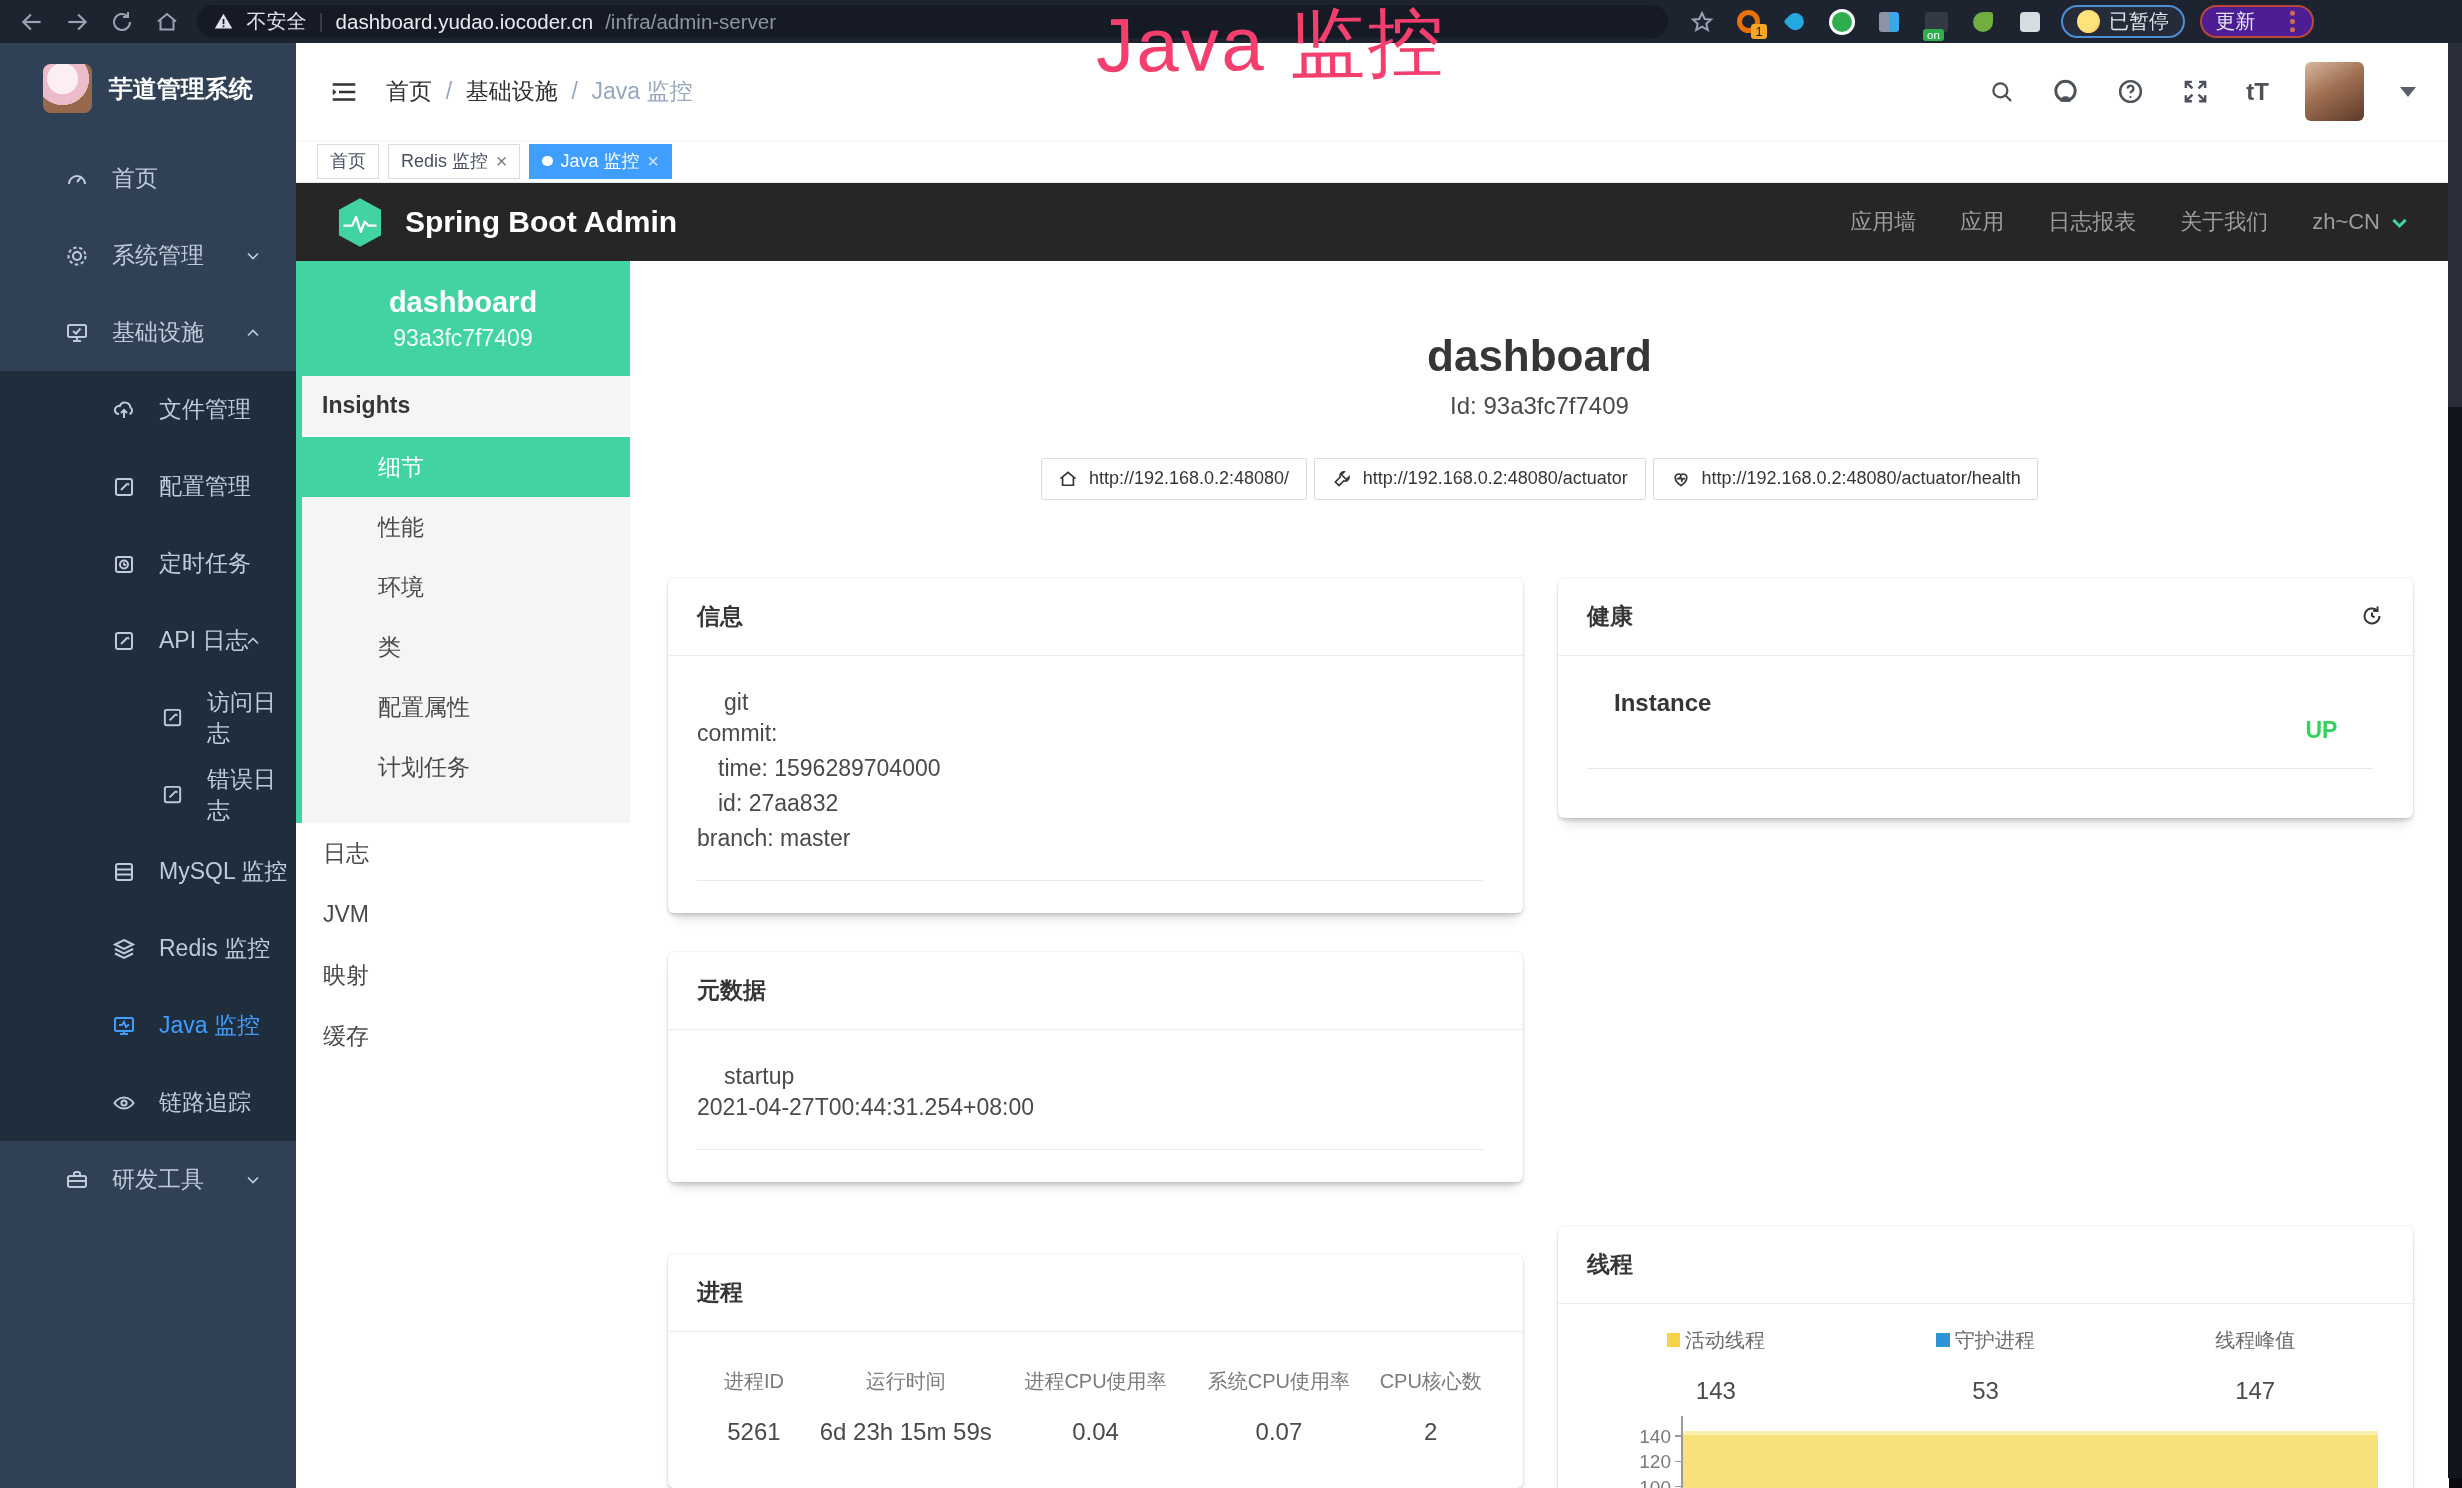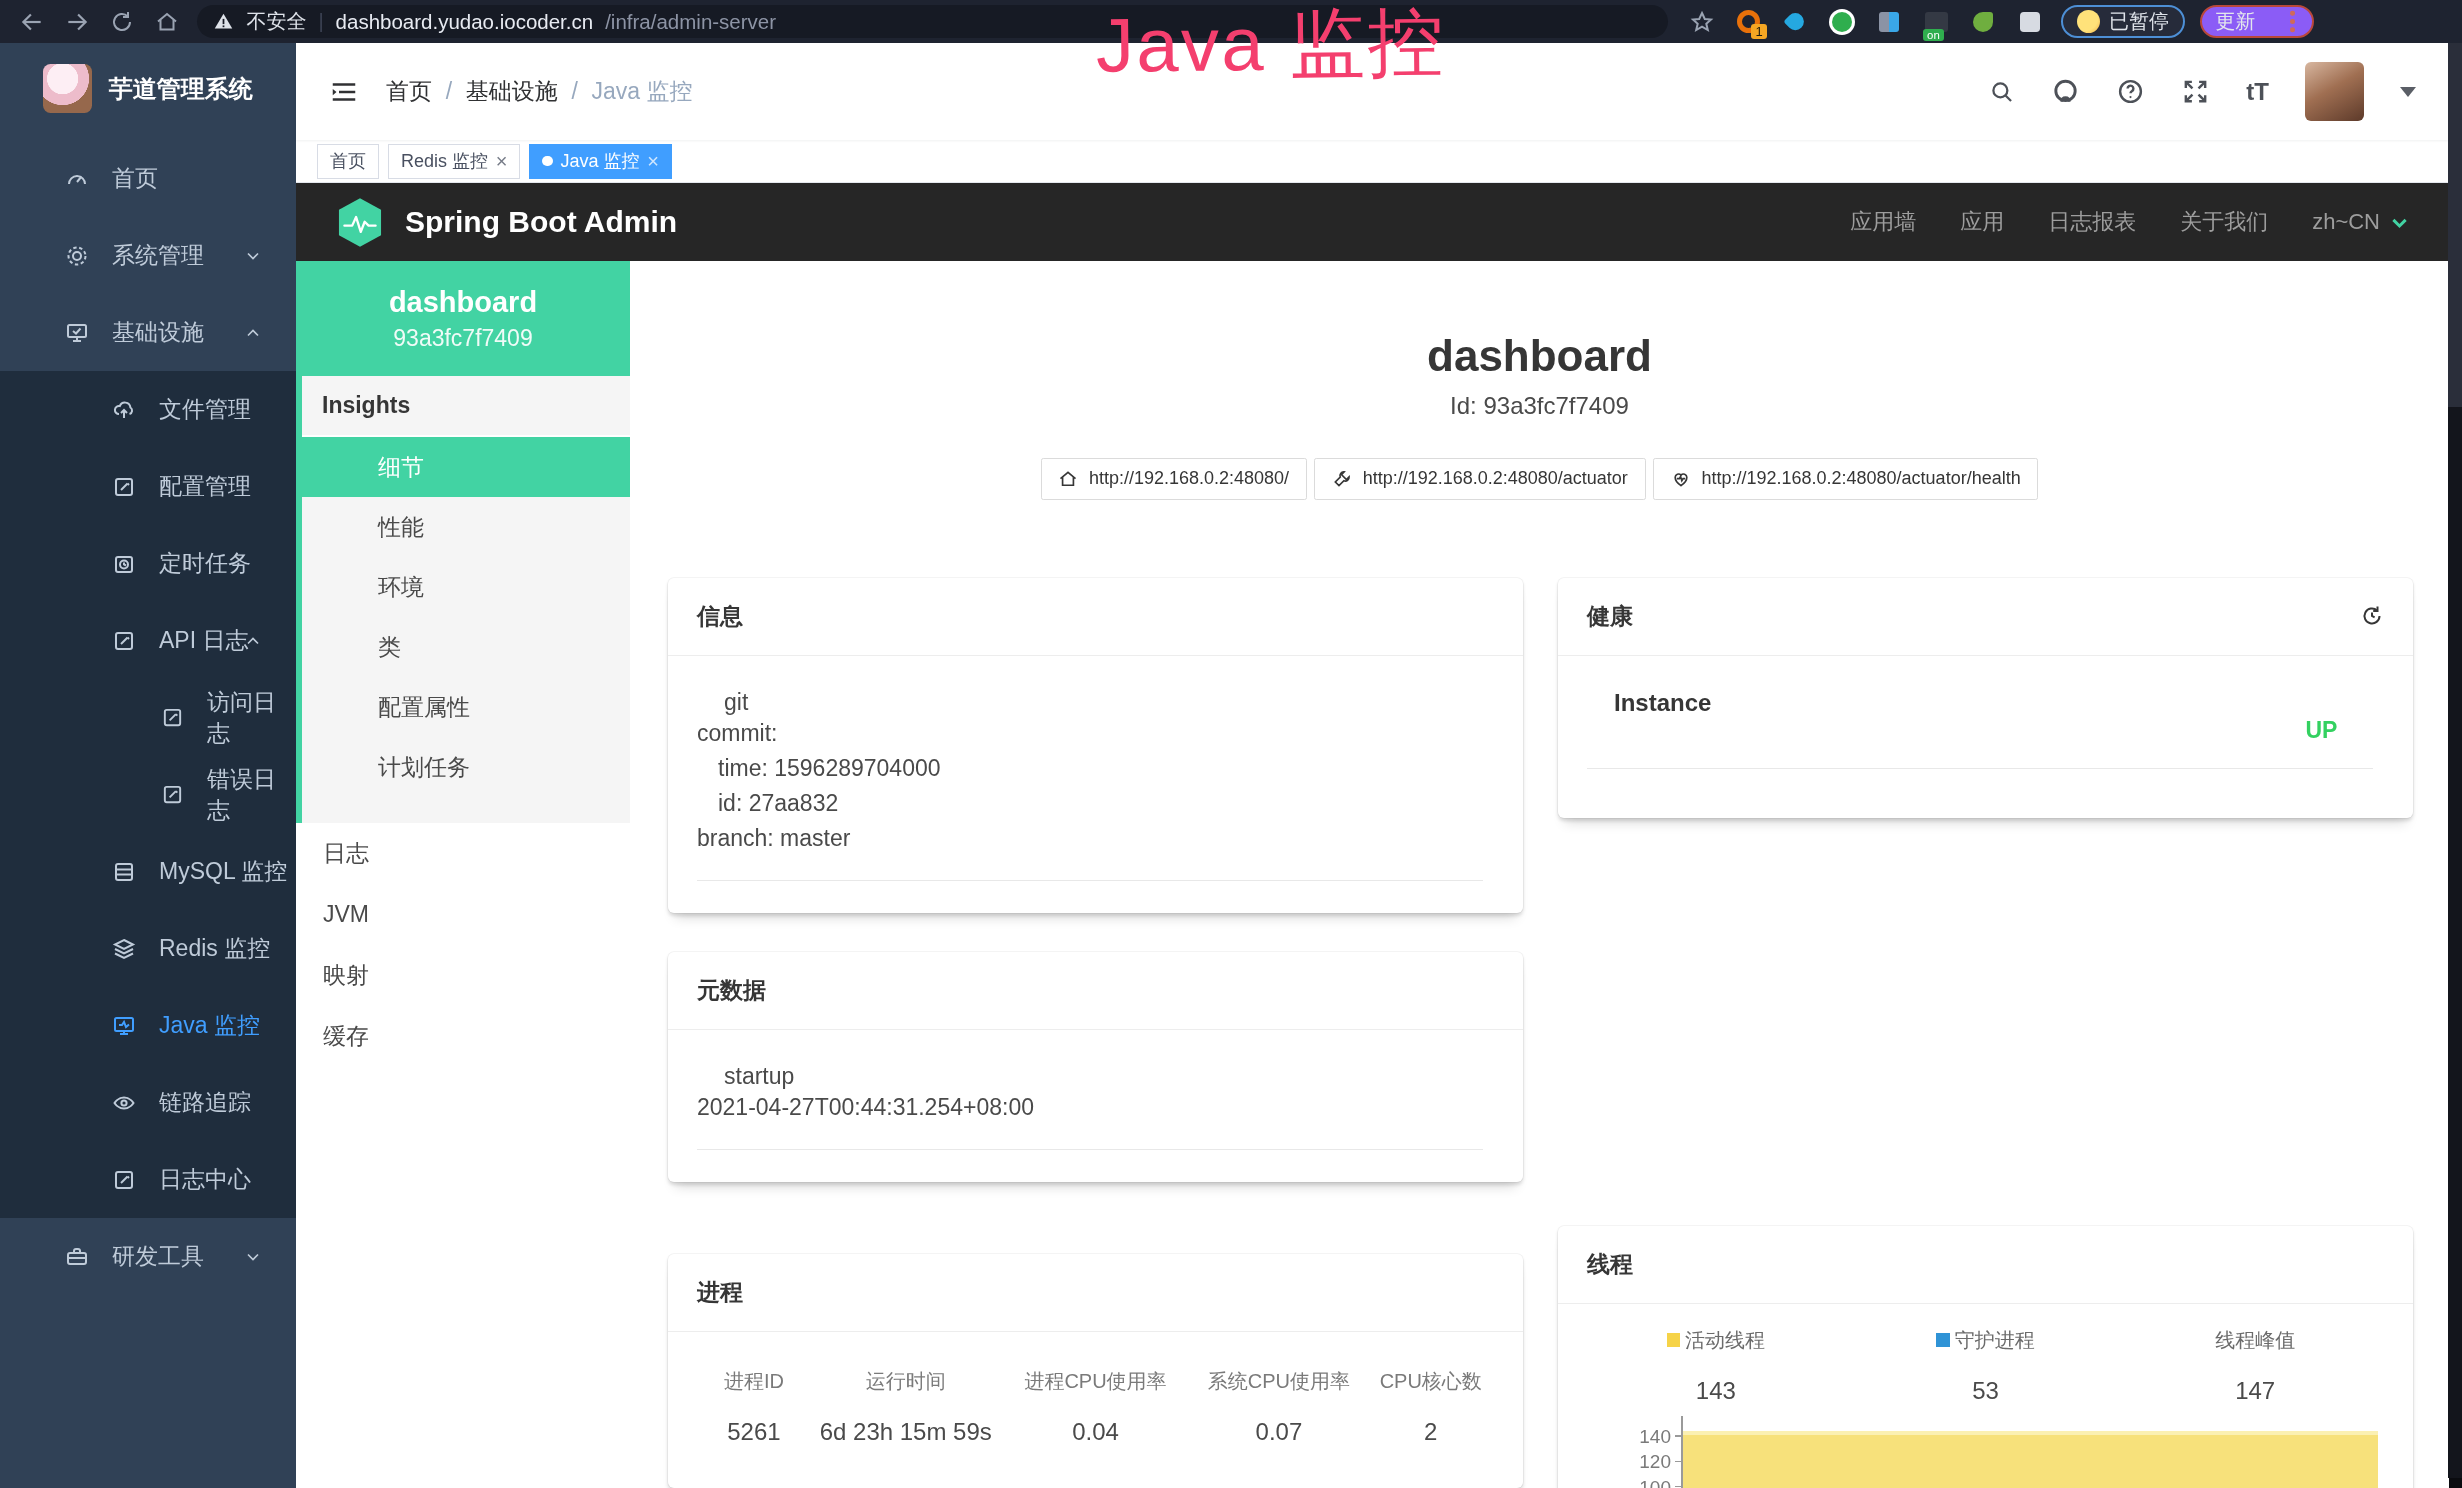--- a/index.html
+++ b/index.html
@@ -24,21 +24,21 @@
   .circ-green::after { content:""; width:20px; height:20px; background:#2fae4e; border-radius:50%; display:block; }
   .grid-ext { width:20px; height:20px; background:
       linear-gradient(90deg,#8b93a5 50%, #3aa7e8 50%); border-radius:3px; }
   .onbox { width:23px; height:20px; background:#343944; border-radius:3px; }
   .badge-on { position:absolute; bottom:-3px; left:3px; background:#2fae4e; color:#fff; font-size:11.4px; padding:0 3.8px; border-radius:3px; }
   .leaf-ext { width:20px; height:20px; background:#6fae3f; border-radius:50% 3px 50% 50%; }
   .puzzle-ext { width:20px; height:20px; background:#d7dbe2; border-radius:3.8px; }
   .pill { height:33px; border-radius:16.7px; display:flex; align-items:center; gap:9px; padding:0 13.7px; font-size:20px; flex-shrink:0; cursor:pointer; }
   .profile-pill { border:2.3px solid #4d8fd6; color:#dfe3ea; background:#262b3a; }
   .face { width:23px; height:23px; border-radius:50%; background:radial-gradient(circle at 35% 35%, #ffe27a 0 60%, #f0a93c 100%); }
-  .update-pill { border:2.3px solid #b9483a; color:#e3e6ec; background:#8b5cf6; gap:32px; }
+  .update-pill { border:2.3px solid #b9483a; color:#e3e6ec; background:#4c1d95; gap:32px; }
   .kebab { width:4.6px; height:4.6px; background:#cf6a5a; border-radius:50%; box-shadow:0 -8.3px 0 #cf6a5a, 0 8.3px 0 #cf6a5a; margin:0 3px; }
   .star-btn { color:#9aa3b2; margin-left:4.6px; }
 
   
   .window { position:absolute; top:43px; left:0; width:2449px; height:1487px; background:#fff; display:flex; overflow:hidden; }
   .page-scrollbar { position:absolute; top:43px; right:0; width:13.7px; height:1435px; background:#13151c; z-index:6; }
   .page-scrollbar .thumb { width:100%; height:364px; background:#2a2e3a; }
 
   
   .app-sidebar { width:296px; background:#304156; flex-shrink:0; display:flex; flex-direction:column; color:#bfcbd9; }
@@ -359,28 +359,20 @@
                 <polyline points="7,11 10,11 12,8 14,13 17,10.5"></polyline>
               </svg>
             <span>Java 监控</span>
           </div>
           <div class="m-item lv2">
             <svg width="24" height="24" viewBox="0 0 24 24" fill="none" stroke="#bfcbd9" stroke-width="2">
                 <path d="M2.5 12S6 6.5 12 6.5 21.5 12 21.5 12 18 17.5 12 17.5 2.5 12 2.5 12z"></path>
                 <circle cx="12" cy="12" r="2.6"></circle>
               </svg>
             <span>链路追踪</span>
-          </div>
-          <div class="m-item lv2">
-            <svg width="24" height="24" viewBox="0 0 24 24" fill="none" stroke="#bfcbd9" stroke-width="2">
-                <rect x="4" y="4" width="16" height="16" rx="2"></rect>
-                <line x1="9" y1="15" x2="15.5" y2="8.5"></line>
-                <line x1="15.5" y1="8.5" x2="17" y2="10"></line>
-              </svg>
-            <span>日志中心</span>
           </div>
         </div>
 
         <div class="m-item lv1">
           <svg width="24" height="24" viewBox="0 0 24 24" fill="none" stroke="#bfcbd9" stroke-width="2">
               <rect x="3" y="8" width="18" height="11" rx="2"></rect>
               <path d="M9 8V6a2 2 0 0 1 2-2h2a2 2 0 0 1 2 2v2"></path>
               <line x1="3" y1="13" x2="21" y2="13"></line>
             </svg>
           <span>研发工具</span>

